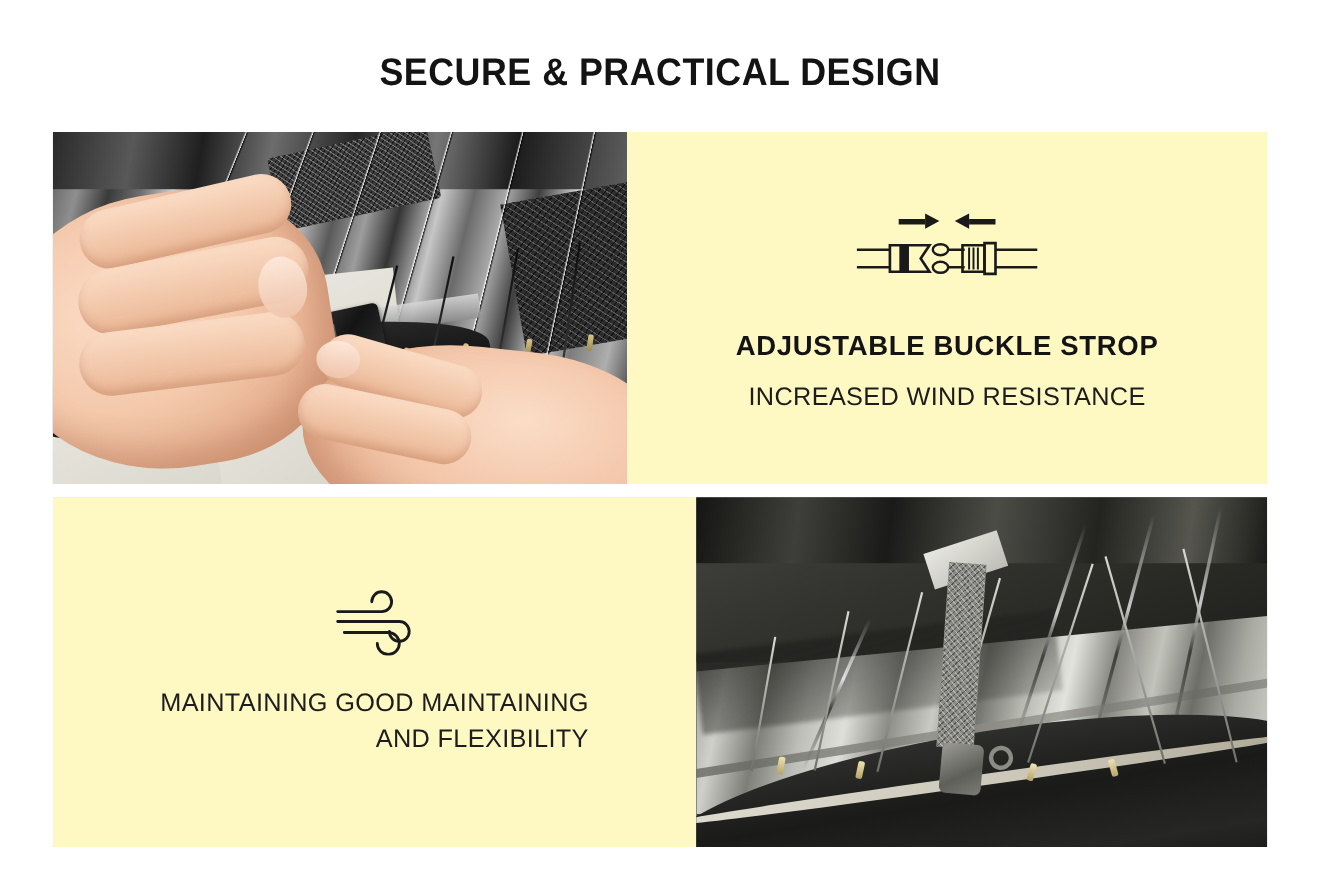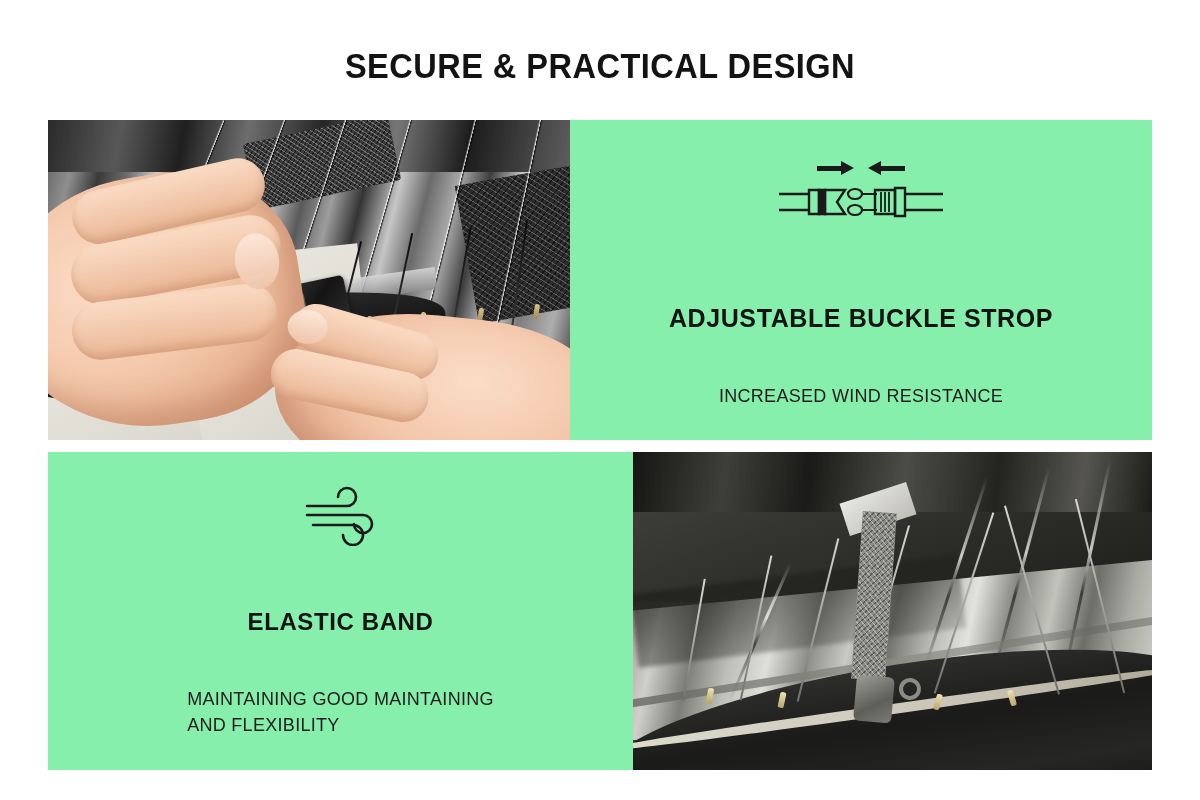--- a/index.html
+++ b/index.html
@@ -46,44 +46,43 @@
   #row-buckle { top: 120px; height: 320px; }
   #row-elastic { top: 452px; height: 318px; }
 
   .photo-cell { position: relative; overflow: hidden; background: #3d3d3b; }
   #row-buckle  .photo-cell { width: 522px; height: 320px; }
   #row-elastic .photo-cell { width: 519px; height: 318px; }
 
   .text-cell {
     position: relative;
     flex: 1;
-    background: #86efac;
+    background: #fef9c3;
     display: flex;
     flex-direction: column;
     align-items: center;
     justify-content: center;
-    gap: 36px;
   }
   #row-elastic .text-cell { order: -1; }
 
   .feature-icon { margin-bottom: 26px; }
   .feature-heading {
     font-size: 25px;
     font-weight: 700;
     letter-spacing: 0.6px;
     color: #141414;
     text-align: center;
     margin-bottom: 14px;
   }
   .feature-sub {
-    font-size: 18px;
+    font-size: 23px;
     font-weight: 400;
     letter-spacing: 0.3px;
     color: #1d1d1d;
-    text-align: left;
+    text-align: right;
     line-height: 1.45;
   }
   #row-elastic .feature-heading { font-size: 24px; }
 
   
   .ph1-ground {
     position: absolute; left: -10px; bottom: -10px;
     width: 330px; height: 190px;
     background: linear-gradient(160deg, #efeee8 0%, #e3e1d8 45%, #d4d2c8 100%);
     transform: rotate(-6deg);
@@ -432,21 +431,20 @@
     <div class="text-cell">
       <div class="feature-icon icon-wind">
         <svg width="76" height="62" viewBox="0 0 76 62" aria-hidden="true">
           <g fill="none" stroke="#1a1a1a" stroke-width="2.6" stroke-linecap="round">
             <path d="M4 22 H44 a9 9 0 1 0 -9 -9"></path>
             <path d="M4 31 H60 a9 9 0 1 1 -9 9"></path>
             <path d="M10 41 H50 a10 10 0 1 1 -10 10"></path>
           </g>
         </svg>
       </div>
-      <div class="feature-heading">ELASTIC BAND</div>
       <div class="feature-sub">
         <span>MAINTAINING GOOD MAINTAINING</span><br>
         <span>AND FLEXIBILITY</span>
       </div>
     </div>
   </div>
 
 </div>
 
 </body></html>

